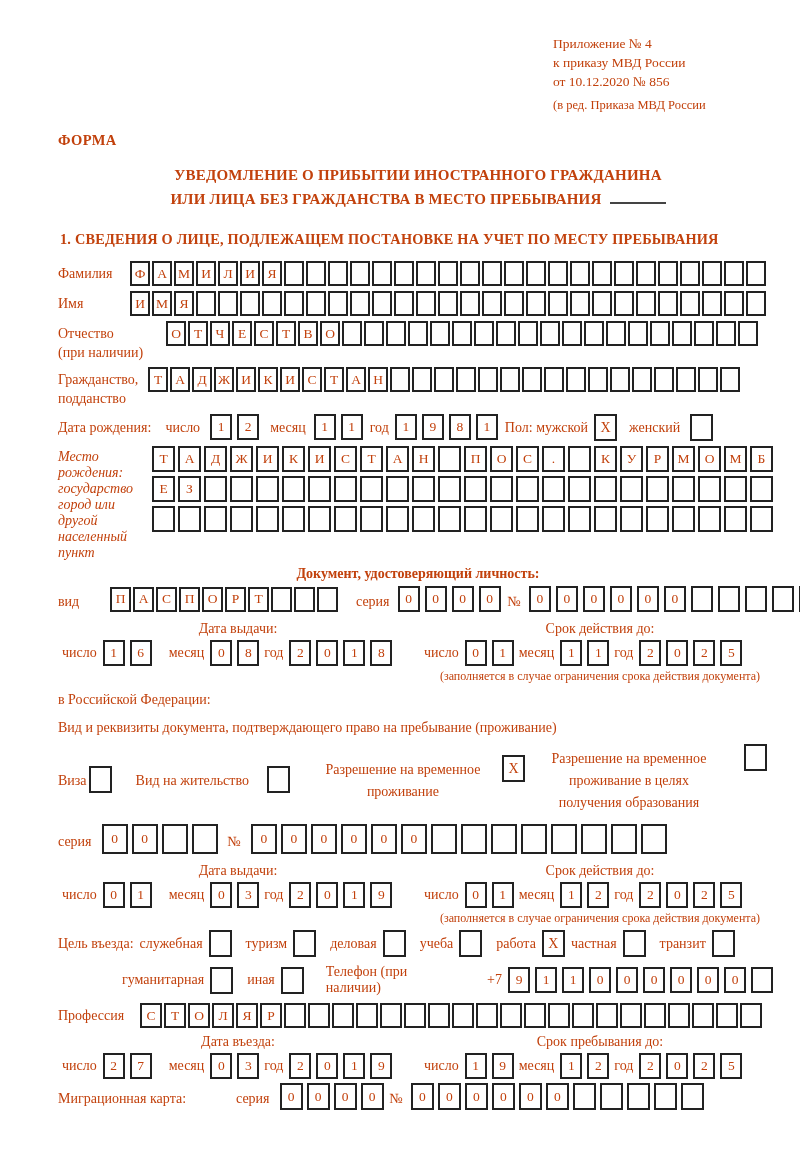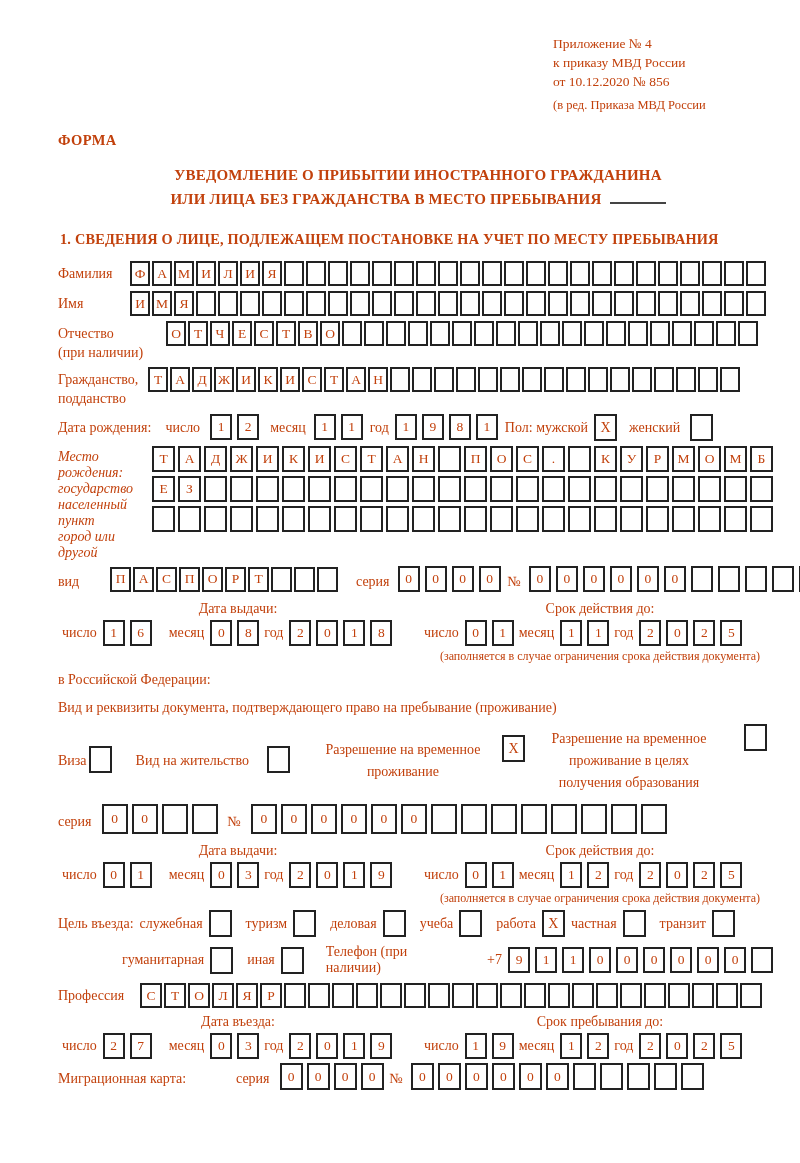--- a/index.html
+++ b/index.html
@@ -246,22 +246,22 @@
     <span class="inword" style="margin:0 6px 0 2px;">Пол: мужской</span>
     <span class="cb">X</span>
     <span class="inword" style="margin:0 10px 0 12px;">женский</span>
     <span class="cb"></span>
   </div>
 
   <div class="frow" style="margin-top:4px;">
     <div class="flabel w92" style="line-height:16px;font-style:italic;">
       <div>Место рождения:</div>
       <div>государство</div>
+      <div>город или другой</div>
       <div>населенный пункт</div>
-      <div>город или другой</div>
     </div>
     <div class="stackrows">
       <div class="cellrow wide">
           <span class="cell">Т</span>
           <span class="cell">А</span>
           <span class="cell">Д</span>
           <span class="cell">Ж</span>
           <span class="cell">И</span>
           <span class="cell">К</span>
           <span class="cell">И</span>
@@ -331,20 +331,21 @@
           <span class="cell"></span>
           <span class="cell"></span>
           <span class="cell"></span>
           <span class="cell"></span>
           <span class="cell"></span>
           <span class="cell"></span>
         </div>
     </div>
   </div>
 
+  <div style="text-align:center; font-weight:bold; margin:2px 0 4px 0;">Документ, удостоверяющий личность:</div>
 
   <div class="frow" style="align-items:center;">
     <span class="inword" style="width:52px;">вид</span>
     <span class="cellrow vid">
         <span class="cell">П</span>
         <span class="cell">А</span>
         <span class="cell">С</span>
         <span class="cell">П</span>
         <span class="cell">О</span>
         <span class="cell">Р</span>

